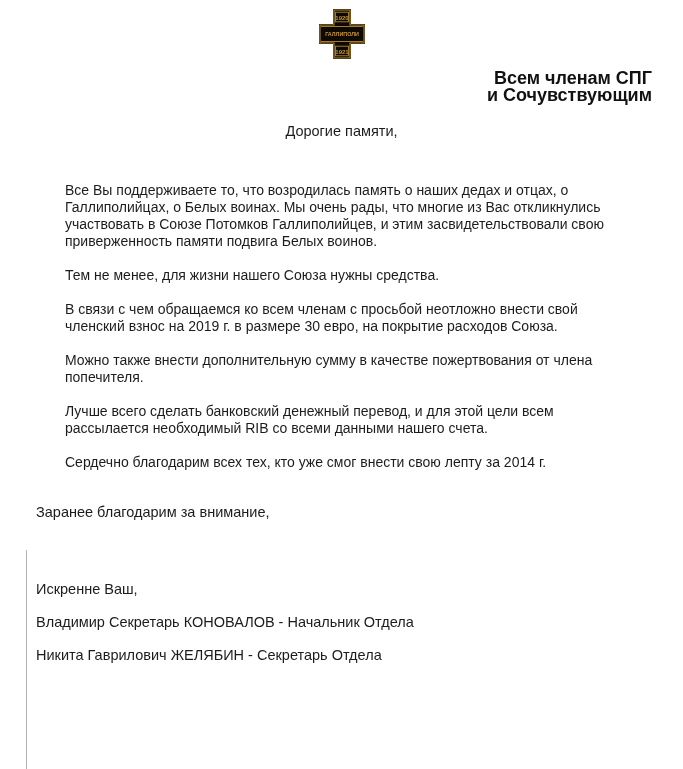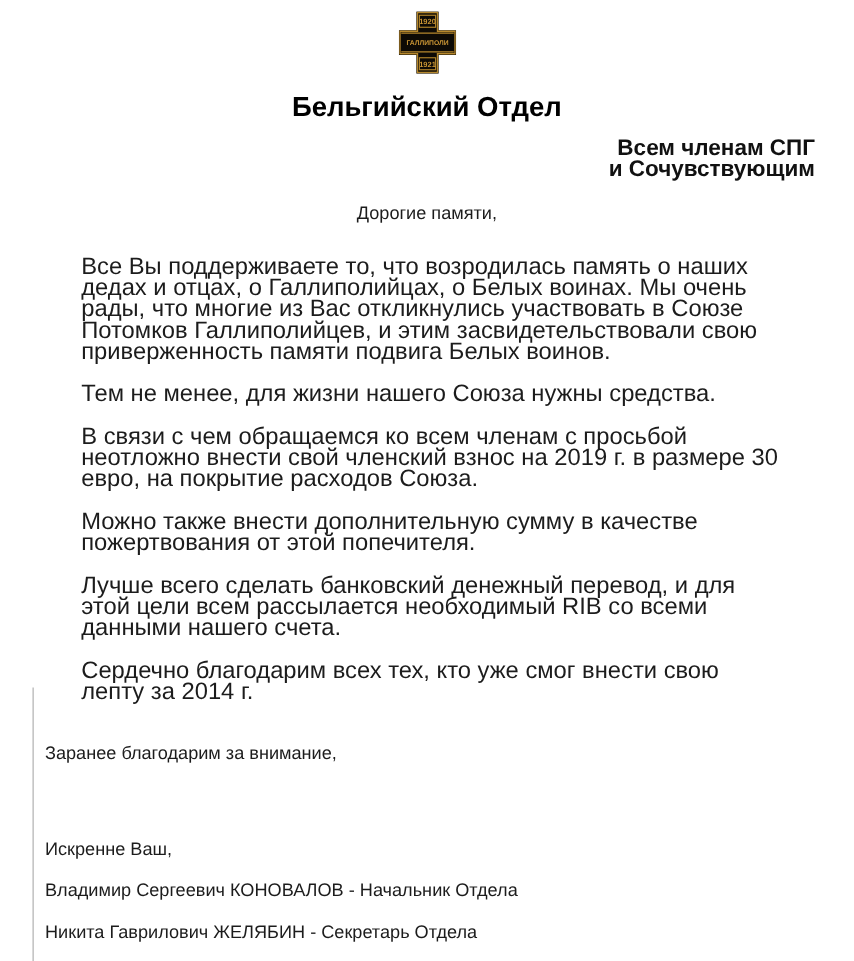--- a/index.html
+++ b/index.html
@@ -41,22 +41,22 @@
     margin-top: 11px;
     color: #111111;
   }
   .salutation {
     text-align: center;
     font-size: 14.5px;
     line-height: 17px;
     margin-top: 19px;
   }
   .body-paragraphs {
-    margin: 25px 55px 0 65px;
-    font-size: 19px;
+    margin: 42px 55px 0 65px;
+    font-size: 14px;
     line-height: 17px;
   }
   .body-paragraphs p + p { margin-top: 17px; }
   .closing {
     margin-left: 36px;
     margin-right: 55px;
     font-size: 14.5px;
     line-height: 17px;
   }
   .closing .thanks { margin-top: 33px; }
@@ -83,40 +83,39 @@
       <path d="M2 17.5 H44 M2 32.5 H44" stroke="#b5872c" stroke-width="0.9"></path>
       <rect x="16.5" y="3.2" width="13" height="9.6" fill="none" stroke="#b5872c" stroke-width="0.9"></rect>
       <rect x="16.5" y="37.2" width="13" height="9.6" fill="none" stroke="#b5872c" stroke-width="0.9"></rect>
       <text x="23" y="10.6" text-anchor="middle" font-size="6" font-weight="bold" fill="#c89434" font-family="Liberation Sans, sans-serif">1920</text>
       <text x="23" y="27.4" text-anchor="middle" font-size="5.4" font-weight="bold" fill="#c89434" font-family="Liberation Sans, sans-serif">ГАЛЛИПОЛИ</text>
       <text x="23" y="44.6" text-anchor="middle" font-size="6" font-weight="bold" fill="#c89434" font-family="Liberation Sans, sans-serif">1921</text>
     </svg>
   </div>
 
 
-  <h2 class="subtitle">Бельгийский Отдел</h2>
 
   <div class="addressee">
     <div>Всем членам СПГ</div>
     <div>и Сочувствующим</div>
   </div>
 
   <div class="salutation">Дорогие памяти,</div>
 
   <div class="body-paragraphs">
     <p>Все Вы поддерживаете то, что возродилась память о наших дедах и отцах, о Галлиполийцах, о Белых воинах. Мы очень рады, что многие из Вас откликнулись участвовать в Союзе Потомков Галлиполийцев, и этим засвидетельствовали свою приверженность памяти подвига Белых воинов.</p>
     <p>Тем не менее, для жизни нашего Союза нужны средства.</p>
     <p>В связи с чем обращаемся ко всем членам с просьбой неотложно внести свой членский взнос на 2019 г. в размере 30 евро, на покрытие расходов Союза.</p>
-    <p>Можно также внести дополнительную сумму в качестве пожертвования от этой попечителя.</p>
+    <p>Можно также внести дополнительную сумму в качестве пожертвования от члена попечителя.</p>
     <p>Лучше всего сделать банковский денежный перевод, и для этой цели всем рассылается необходимый RIB со всеми данными нашего счета.</p>
     <p>Сердечно благодарим всех тех, кто уже смог внести свою лепту за 2014 г.</p>
   </div>
 
   <div class="closing">
     <p class="thanks">Заранее благодарим за внимание,</p>
     <p class="sincerely">Искренне Ваш,</p>
-    <p class="signature">Владимир Сергеевич КОНОВАЛОВ - Начальник Отдела</p>
+    <p class="signature">Владимир Секретарь КОНОВАЛОВ - Начальник Отдела</p>
     <p class="signature">Никита Гаврилович ЖЕЛЯБИН - Секретарь Отдела</p>
   </div>
 
   <div class="vline"></div>
 
 </div>
 
 </body></html>

